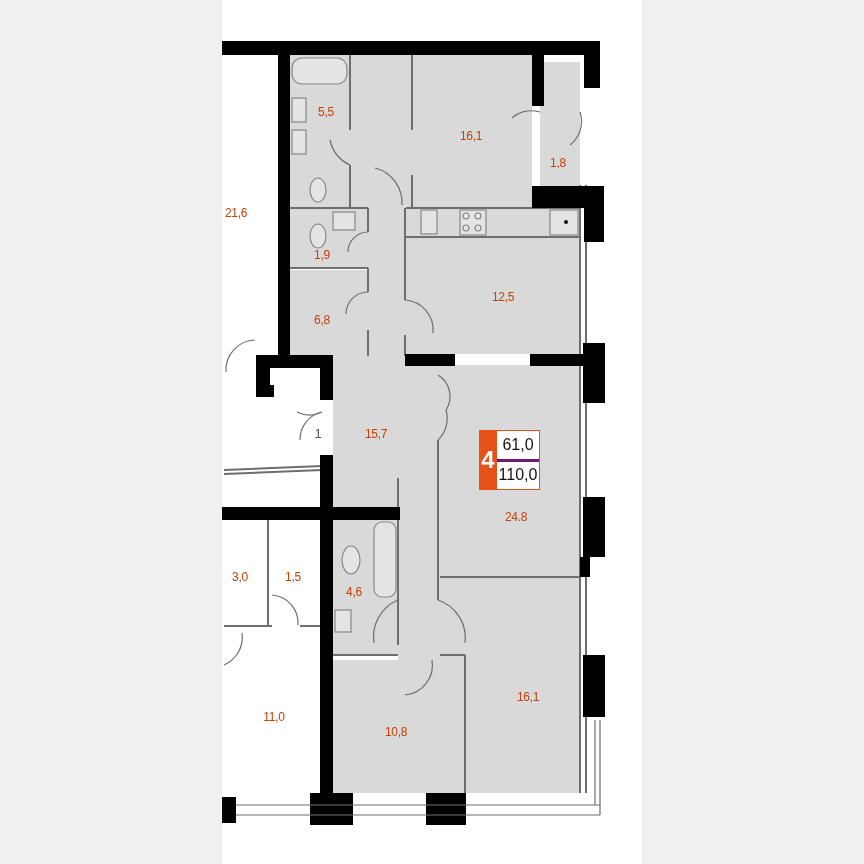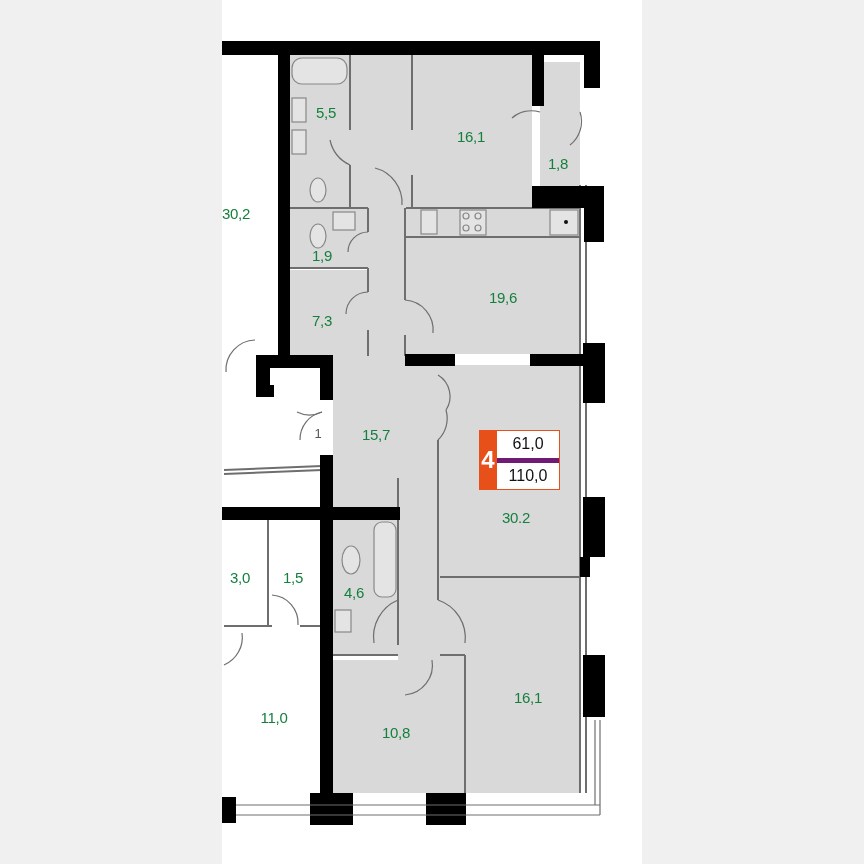--- a/index.html
+++ b/index.html
@@ -12,22 +12,22 @@
     }
     .plan-canvas {
       position: absolute;
       left: 222px; top: 0;
       width: 420px; height: 864px;
       background: #ffffff;
     }
     svg.plan { position: absolute; left: 0; top: 0; width: 864px; height: 864px; }
     .room-label {
       position: absolute;
-      font-size: 15px;
-      color: #15803d;
+      font-size: 12px;
+      color: #c2410c;
       transform: translate(-50%, -50%);
       white-space: nowrap;
       letter-spacing: -0.3px;
     }
     .entry-label {
       position: absolute;
       font-size: 13px;
       color: #555;
       transform: translate(-50%, -50%);
     }
@@ -41,25 +41,25 @@
       width: 18px; height: 60px;
       display: flex; align-items: center; justify-content: center;
       color: #fff; font-size: 24px; font-weight: bold;
     }
     .badge-areas {
       display: flex; flex-direction: column;
       border: 1px solid #e8501a; border-left: none;
       background: #fff;
     }
     .badge-area {
-      height: 29px; width: 62px;
+      height: 29px; width: 42px;
       display: flex; align-items: center; justify-content: center;
       font-size: 16px; color: #111;
     }
-    .badge-area + .badge-area { border-top: 5px solid #701a75; text-align: center; }
+    .badge-area + .badge-area { border-top: 3px solid #701a75; text-align: center; }
   </style>
 </head>
 <body>
 
 <div class="plan-canvas"></div>
 
 <svg class="plan" viewBox="0 0 864 864">
 
   <g fill="#d9d9d9">
     <rect x="288" y="55" width="62" height="153"></rect>
@@ -176,29 +176,29 @@
     <line x1="236" y1="815" x2="600" y2="815"></line>
     <line x1="600" y1="720" x2="600" y2="815"></line>
     <line x1="595" y1="720" x2="595" y2="805"></line>
   </g>
 </svg>
 
 <div class="room-label" style="left:326px;top:112px">5,5</div>
 <div class="room-label" style="left:471px;top:136px">16,1</div>
 <div class="room-label" style="left:558px;top:163px">1,8</div>
 <div class="room-label" style="left:322px;top:255px">1,9</div>
-<div class="room-label" style="left:322px;top:320px">7,3</div>
-<div class="room-label" style="left:503px;top:297px">19,6</div>
+<div class="room-label" style="left:322px;top:320px">6,8</div>
+<div class="room-label" style="left:503px;top:297px">12,5</div>
 <div class="room-label" style="left:376px;top:434px">15,7</div>
-<div class="room-label" style="left:516px;top:517px">30.2</div>
+<div class="room-label" style="left:516px;top:517px">24.8</div>
 <div class="room-label" style="left:354px;top:592px">4,6</div>
 <div class="room-label" style="left:396px;top:732px">10,8</div>
 <div class="room-label" style="left:528px;top:697px">16,1</div>
 
-<div class="room-label" style="left:236px;top:213px">30,2</div>
+<div class="room-label" style="left:236px;top:213px">21,6</div>
 <div class="room-label" style="left:240px;top:577px">3,0</div>
 <div class="room-label" style="left:293px;top:577px">1,5</div>
 <div class="room-label" style="left:274px;top:717px">11,0</div>
 
 <div class="entry-label" style="left:318px;top:433px">1</div>
 
 <div class="badge">
   <div class="badge-rooms" style="background:#e8501a">4</div>
   <div class="badge-areas">
     <div class="badge-area">61,0</div>

